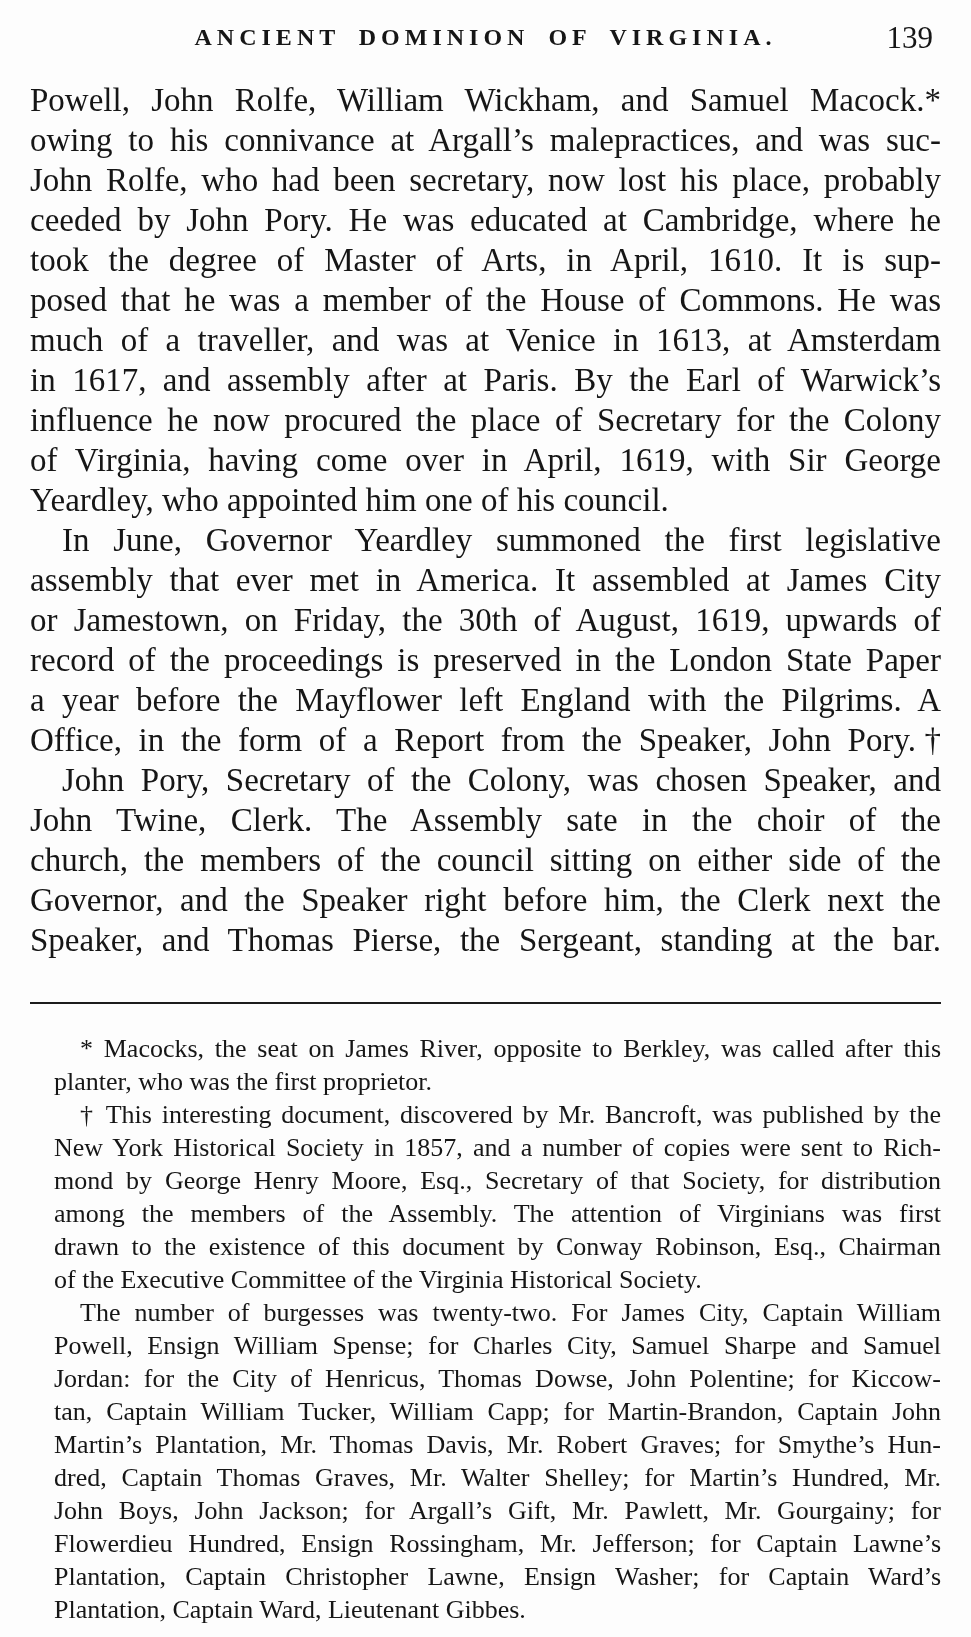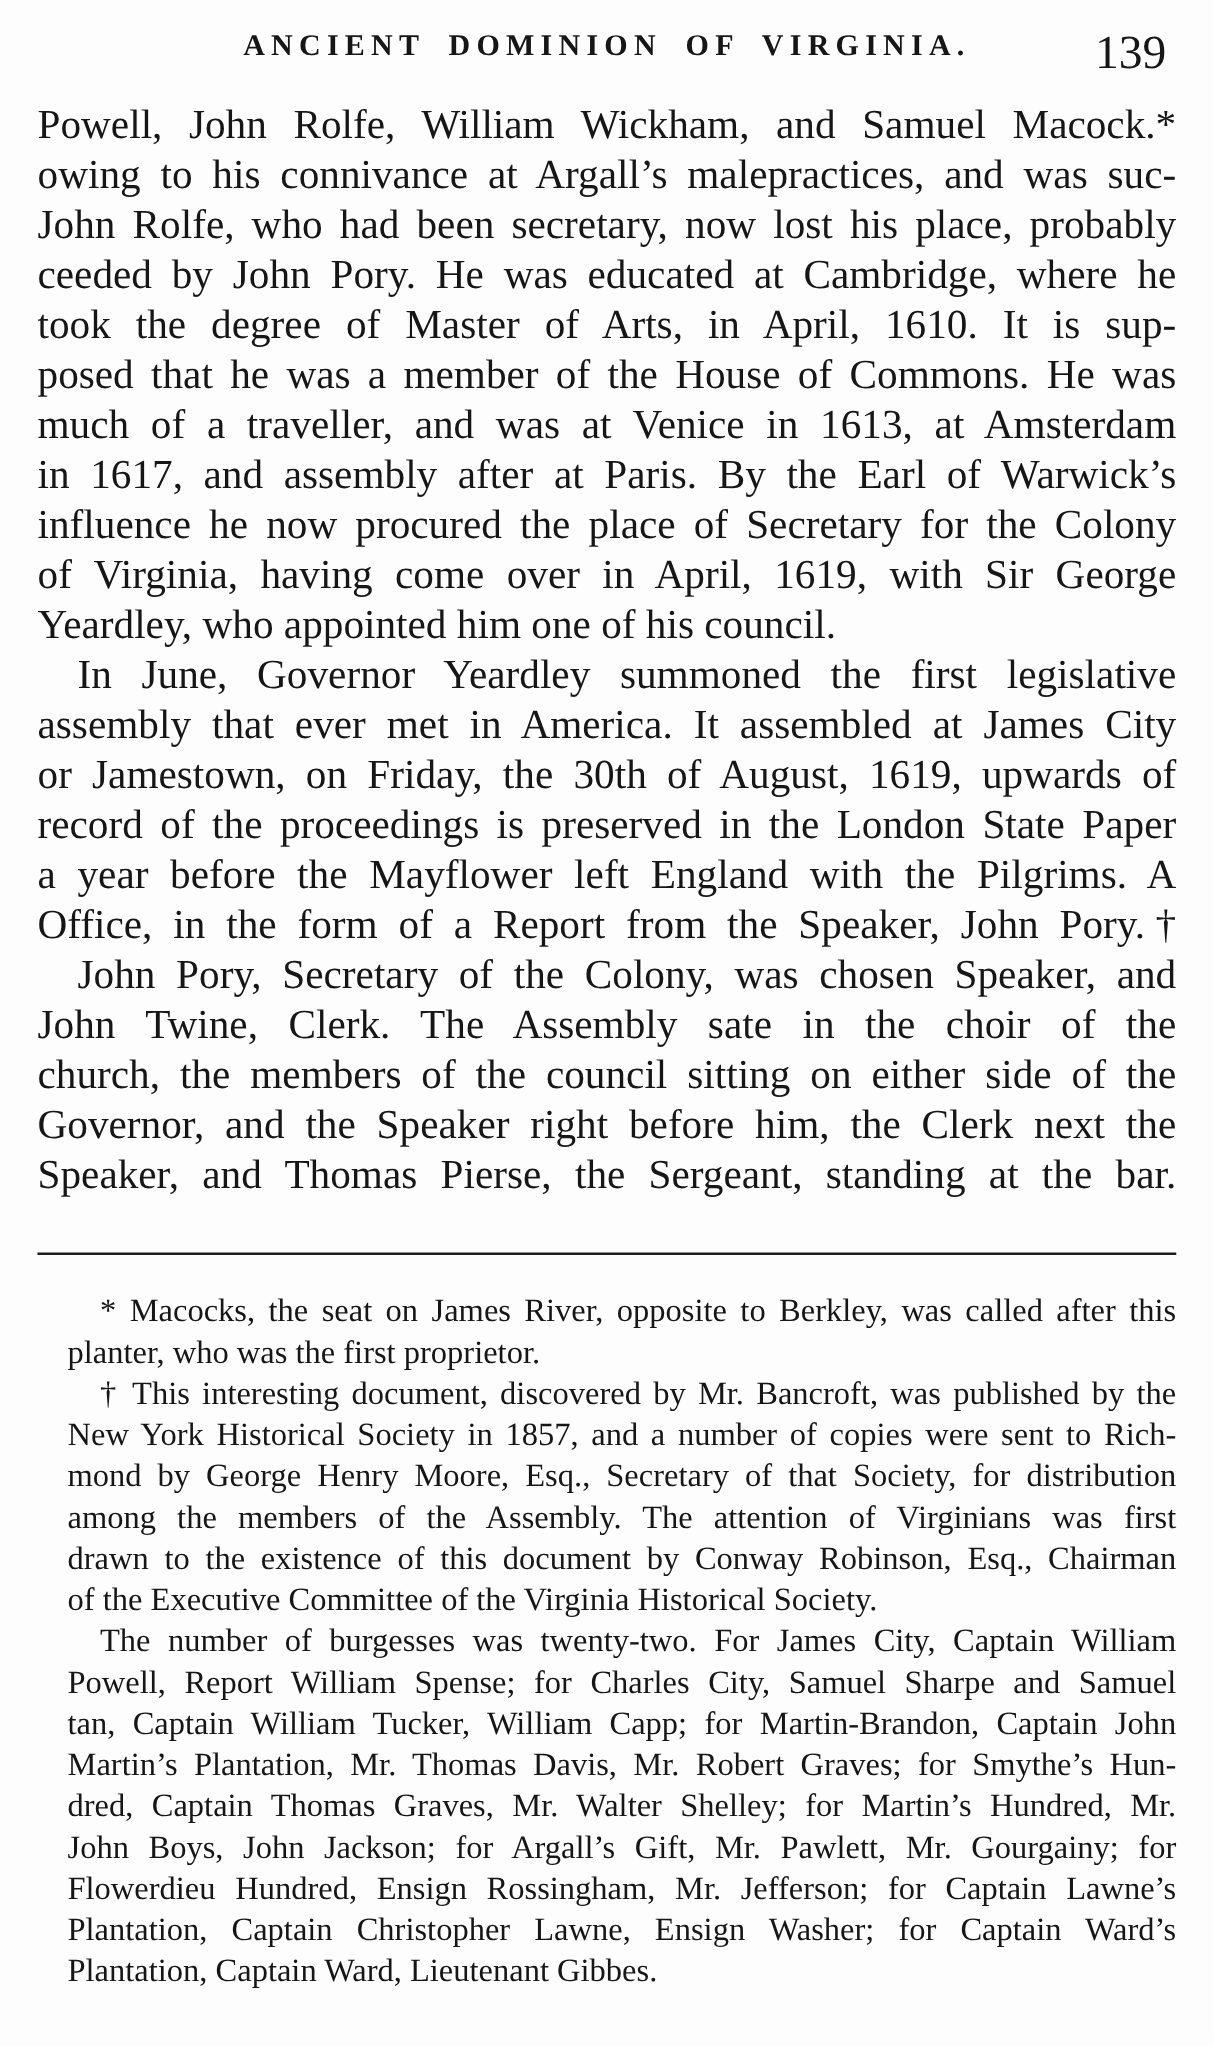--- a/index.html
+++ b/index.html
@@ -19,21 +19,21 @@
     font-size:24px;
     font-weight:700;
     letter-spacing:5px;
     word-spacing:8px;
     padding-top:4px;
     color:var(--ink,#161616);
   }
   .page-number{
     position:absolute;
     right:8px;top:0;
-    font-size:38px;
+    font-size:31px;
     font-weight:400;
   }
   .body-text{
     margin-top:24px;
     font-size:33px;
     line-height:40px;
   }
   .footnotes{
     margin-top:28px;
     font-size:26px;
@@ -108,21 +108,22 @@
       <div class="para">
         <div class="line indent">† This interesting document, discovered by Mr. Bancroft, was published by the</div>
         <div class="line">New York Historical Society in 1857, and a number of copies were sent to Rich-</div>
         <div class="line">mond by George Henry Moore, Esq., Secretary of that Society, for distribution</div>
         <div class="line">among the members of the Assembly.  The attention of Virginians was first</div>
         <div class="line">drawn to the existence of this document by Conway Robinson, Esq., Chairman</div>
         <div class="line short">of the Executive Committee of the Virginia Historical Society.</div>
       </div>
       <div class="para">
         <div class="line indent">The number of burgesses was twenty-two.  For James City, Captain William</div>
-        <div class="line">Powell, Report William Spense; for Charles City, Samuel Sharpe and Samuel</div>
+        <div class="line">Powell, Ensign William Spense; for Charles City, Samuel Sharpe and Samuel</div>
+        <div class="line">Jordan: for the City of Henricus, Thomas Dowse, John Polentine; for Kiccow-</div>
         <div class="line">tan, Captain William Tucker, William Capp; for Martin-Brandon, Captain John</div>
         <div class="line">Martin’s Plantation, Mr. Thomas Davis, Mr. Robert Graves; for Smythe’s Hun-</div>
         <div class="line">dred, Captain Thomas Graves, Mr. Walter Shelley; for Martin’s Hundred, Mr.</div>
         <div class="line">John Boys, John Jackson; for Argall’s Gift, Mr. Pawlett, Mr. Gourgainy; for</div>
         <div class="line">Flowerdieu Hundred, Ensign Rossingham, Mr. Jefferson; for Captain Lawne’s</div>
         <div class="line">Plantation, Captain Christopher Lawne, Ensign Washer; for Captain Ward’s</div>
         <div class="line short">Plantation, Captain Ward, Lieutenant Gibbes.</div>
       </div>
     </section>
 

